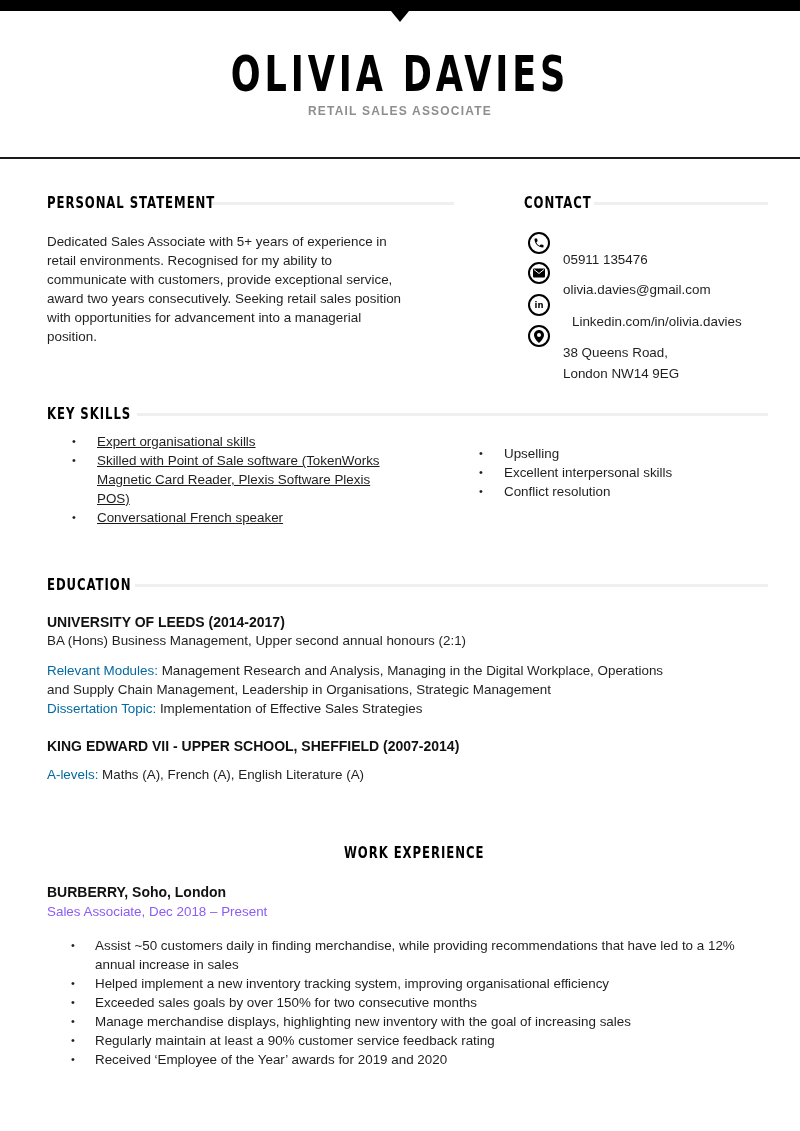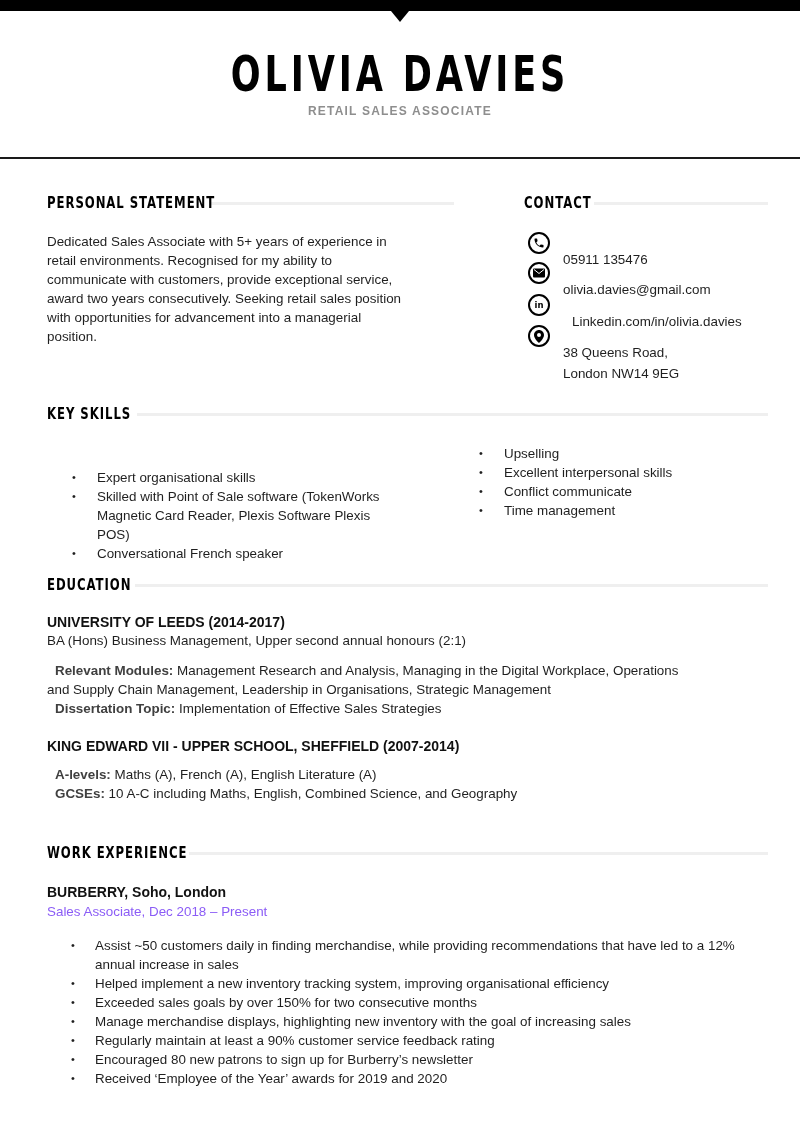--- a/index.html
+++ b/index.html
@@ -35,21 +35,21 @@
   ul.bullets { position: absolute; list-style: none; }
   ul.bullets li { position: relative; padding-left: 25px; font-family: "Liberation Sans", sans-serif;
     font-size: 13.4px; color: #1f1f1f; line-height: 19px; }
   ul.bullets li::before { content: "•"; position: absolute; left: 0; top: 0; font-size: 11px; }
 
   .entry-title { position: absolute; font-family: "Liberation Sans", sans-serif; font-weight: bold;
     font-size: 14px; color: #111; }
   .entry-sub { position: absolute; font-family: "Liberation Sans", sans-serif; font-size: 13.4px; color: #1f1f1f; }
   .entry-sub.muted { color: #8b5cf6; }
   .kv { position: absolute; font-family: "Liberation Sans", sans-serif; font-size: 13.4px; color: #1f1f1f; line-height: 19px; }
-  .kv b { font-weight: bold; color: #404040; margin-left: 8px; }
+  .kv b { font-weight: normal; color: #0369a1; }
 
   ul.work li { padding-left: 24px; line-height: 19px; }
 </style>
 </head>
 <body>
 
 <div class="topbar"></div>
 <div class="topbar-notch"></div>
 <div class="name">OLIVIA DAVIES</div>
 <div class="role">RETAIL SALES ASSOCIATE</div>
@@ -110,60 +110,57 @@
   <span class="c-text">
     <div>38 Queens Road,</div>
     <div>London NW14 9EG</div>
   </span>
 </div>
 
 <div class="section-head" style="left:47px; top:405px; width:721px;">
   <span class="section-title" style="width:78px;">KEY SKILLS</span>
   <span class="section-rule" style="margin-left:12px;"></span>
 </div>
-<ul class="bullets" style="left:72px; top:468px; width:330px;">
+<ul class="bullets" style="left:72px; top:432px; width:330px;text-decoration:underline;">
   <li>Expert organisational skills</li>
   <li>Skilled with Point of Sale software (TokenWorks Magnetic Card Reader, Plexis Software Plexis POS)</li>
   <li>Conversational French speaker</li>
 </ul>
 <ul class="bullets" style="left:479px; top:444px; width:290px;">
   <li>Upselling</li>
   <li>Excellent interpersonal skills</li>
-  <li>Conflict communicate</li>
-  <li>Time management</li>
+  <li>Conflict resolution</li>
 </ul>
 
 <div class="section-head" style="left:47px; top:576px; width:721px;">
   <span class="section-title" style="width:76px;">EDUCATION</span>
   <span class="section-rule" style="margin-left:12px;"></span>
 </div>
 
 <div class="entry-title" style="left:47px; top:614px;">UNIVERSITY OF LEEDS (2014-2017)</div>
 <div class="entry-sub" style="left:47px; top:633px;">BA (Hons) Business Management, Upper second annual honours (2:1)</div>
 <div class="kv" style="left:47px; top:661px; width:720px;">
   <div><b>Relevant Modules:</b><span> Management Research and Analysis, Managing in the Digital Workplace, Operations</span></div>
   <div>and Supply Chain Management, Leadership in Organisations, Strategic Management</div>
   <div><b>Dissertation Topic:</b><span> Implementation of Effective Sales Strategies</span></div>
 </div>
 
 <div class="entry-title" style="left:47px; top:738px;">KING EDWARD VII - UPPER SCHOOL, SHEFFIELD (2007-2014)</div>
 <div class="kv" style="left:47px; top:765px; width:720px;">
   <div><b>A-levels:</b><span> Maths (A), French (A), English Literature (A)</span></div>
-  <div><b>GCSEs:</b><span> 10 A-C including Maths, English, Combined Science, and Geography</span></div>
 </div>
 
-<div class="section-head" style="left:47px; top:844px; width:721px;">
+<div class="section-head" style="left:47px; top:844px; width:721px;flex-direction:column;">
   <span class="section-title" style="width:128px;">WORK EXPERIENCE</span>
   <span class="section-rule" style="margin-left:14px;"></span>
 </div>
 
 <div class="entry-title" style="left:47px; top:884px;">BURBERRY, Soho, London</div>
 <div class="entry-sub muted" style="left:47px; top:904px;">Sales Associate, Dec 2018 – Present</div>
 
 <ul class="bullets work" style="left:71px; top:936px; width:680px;">
   <li>Assist ~50 customers daily in finding merchandise, while providing recommendations that have led to a 12% annual increase in sales</li>
   <li>Helped implement a new inventory tracking system, improving organisational efficiency</li>
   <li>Exceeded sales goals by over 150% for two consecutive months</li>
   <li>Manage merchandise displays, highlighting new inventory with the goal of increasing sales</li>
   <li>Regularly maintain at least a 90% customer service feedback rating</li>
-  <li>Encouraged 80 new patrons to sign up for Burberry’s newsletter</li>
   <li>Received ‘Employee of the Year’ awards for 2019 and 2020</li>
 </ul>
 
 </body></html>

